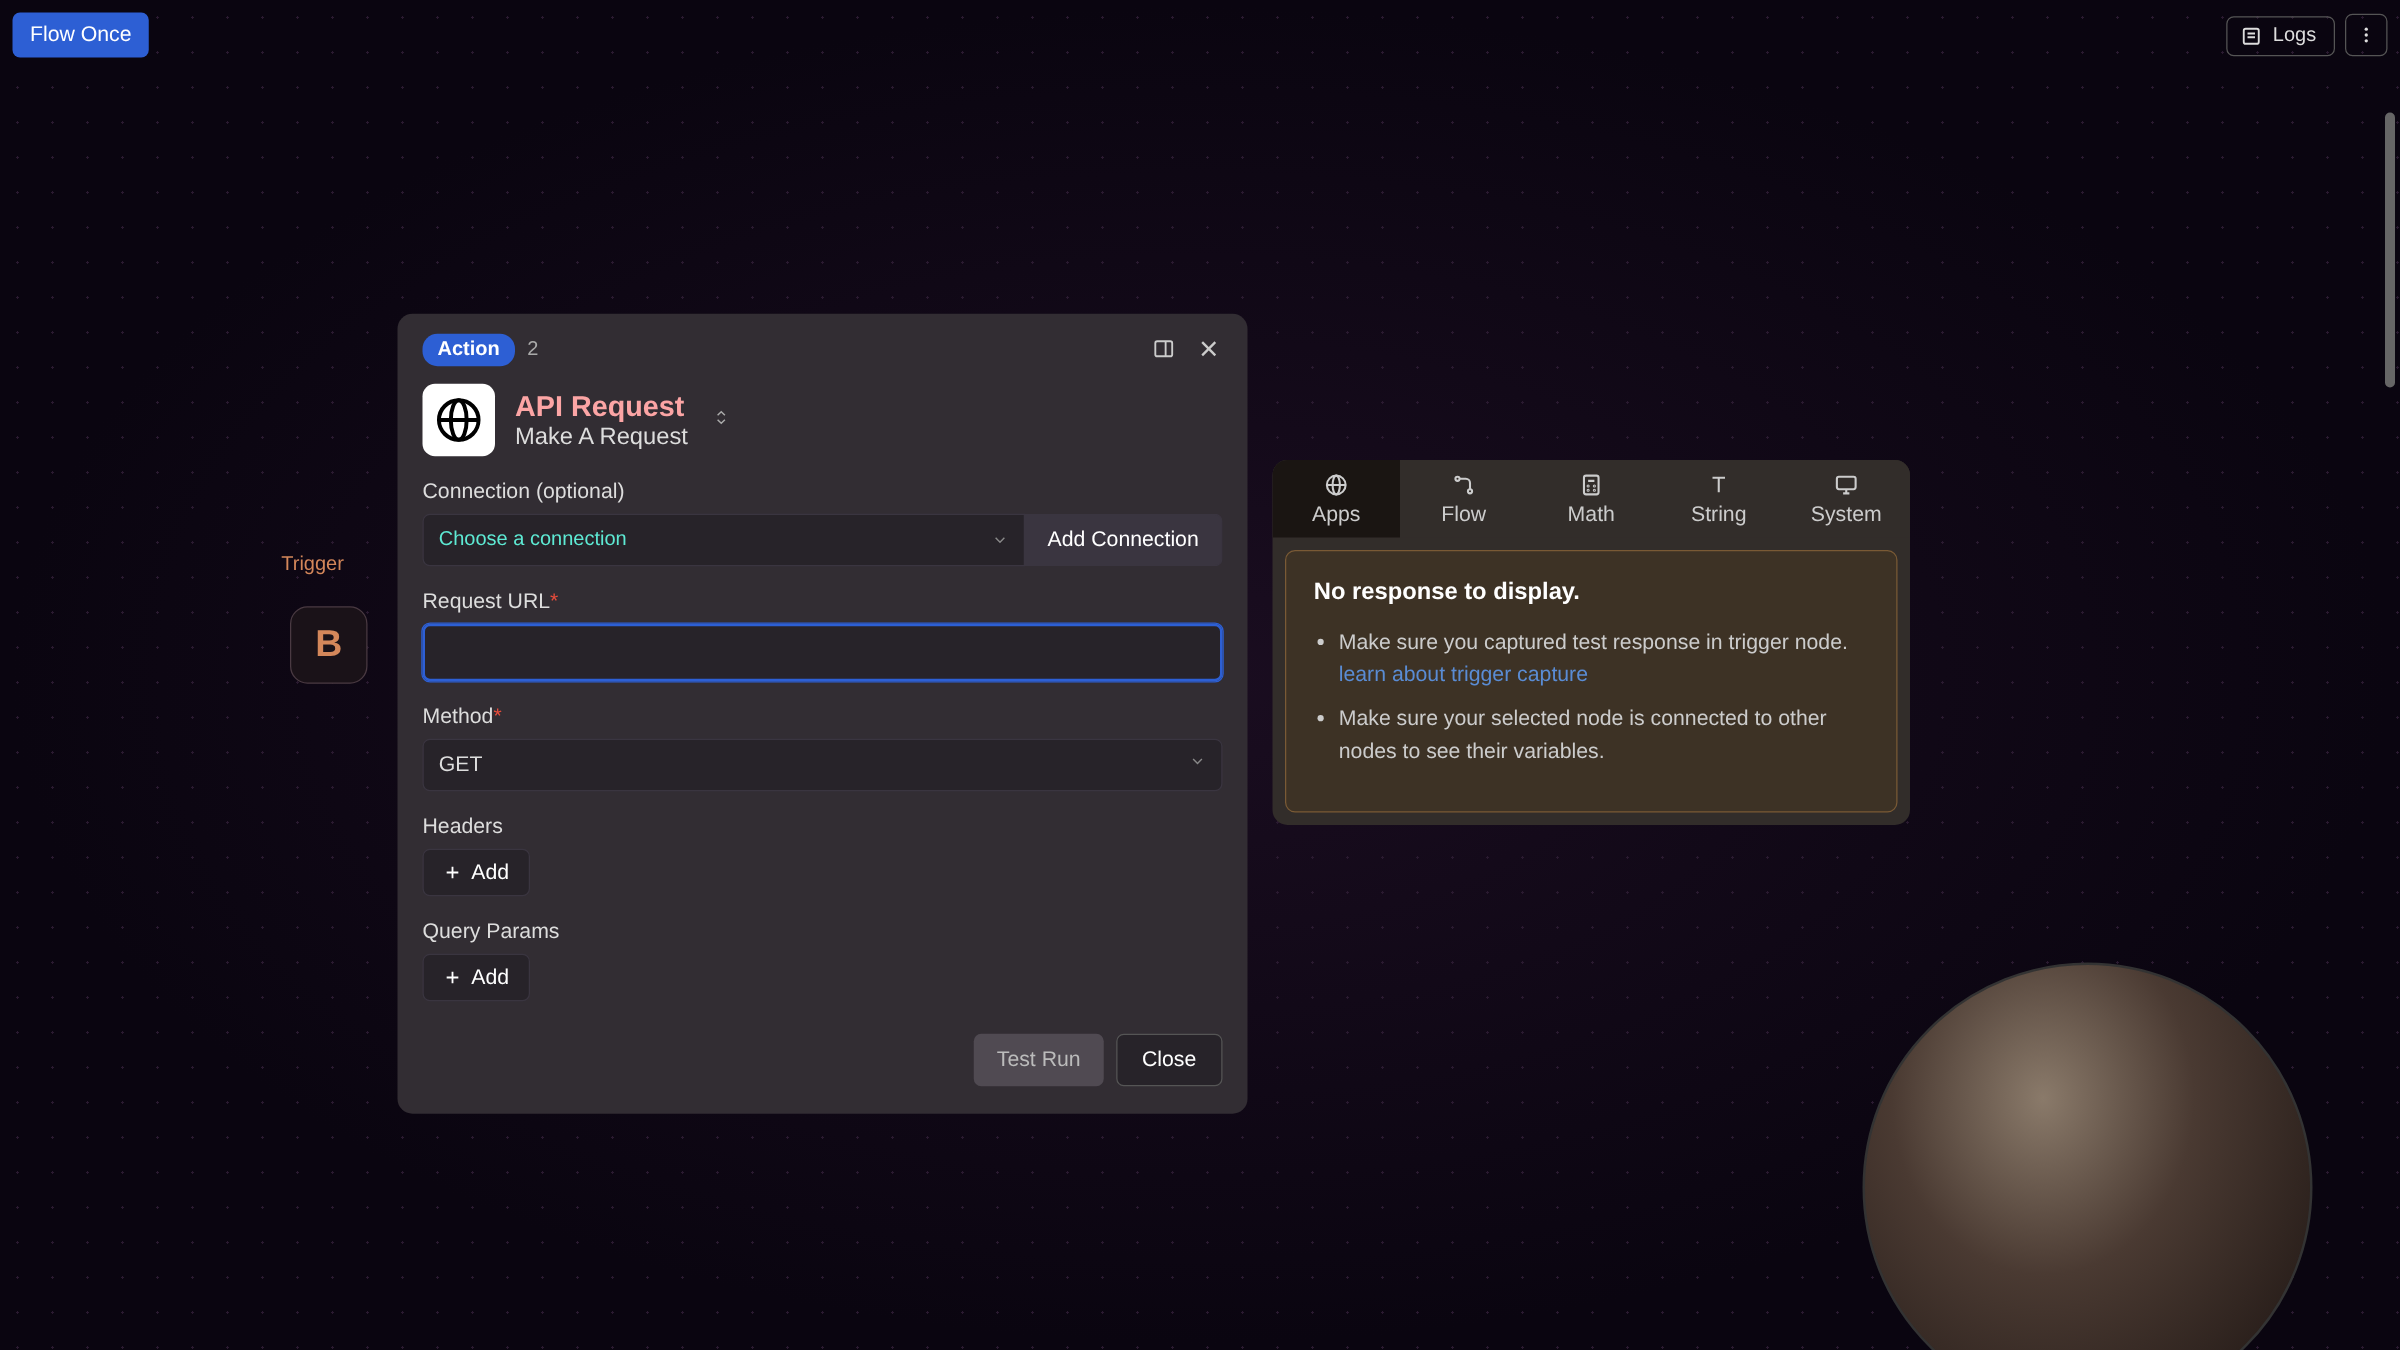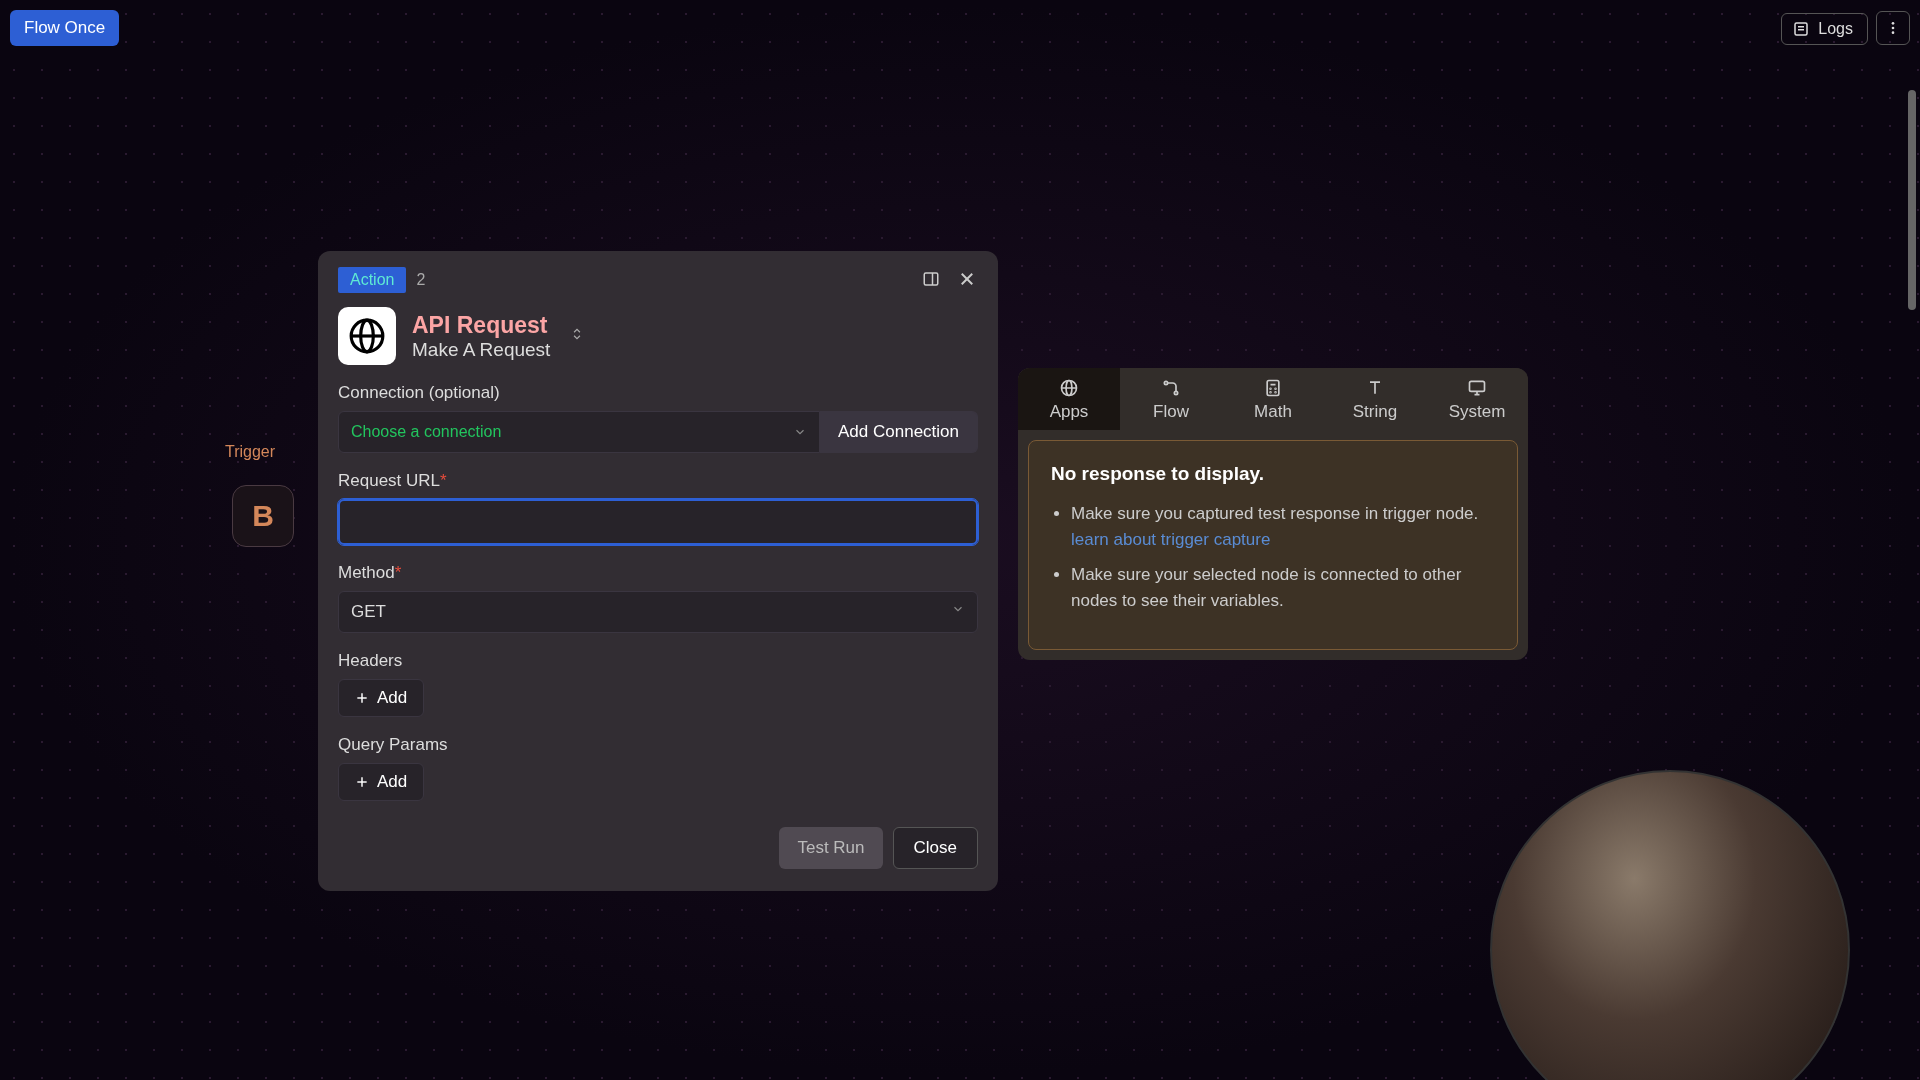--- a/index.html
+++ b/index.html
@@ -126,25 +126,25 @@
   justify-content: space-between;
   margin-bottom: 14px;
 }
 .modal-header-left {
   display: flex;
   align-items: center;
   gap: 10px;
 }
 .action-pill {
   background: #2d5fd4;
-  color: #5eead4;
+  color: #ffffff;
   padding: 4px 12px;
-  border-radius: 2px;
+  border-radius: 12px;
   font-size: 16px;
-  font-weight: 400;
+  font-weight: 700;
 }
 .step-num {
   color: #aaa;
   font-size: 16px;
 }
 .modal-header-right {
   display: flex;
   gap: 14px;
 }
 .icon-btn {
@@ -194,21 +194,21 @@
   display: flex;
   gap: 0;
   margin-bottom: 18px;
 }
 .select-input {
   flex: 1;
   background: #272329;
   border: 1px solid #3a3540;
   border-radius: 6px 0 0 6px;
   padding: 10px 12px;
-  color: #22c55e;
+  color: #5eead4;
   font-size: 16px;
   position: relative;
   display: flex;
   align-items: center;
   justify-content: space-between;
 }
 .add-conn-btn {
   background: #3a3540;
   border: 1px solid #3a3540;
   border-left: none;

